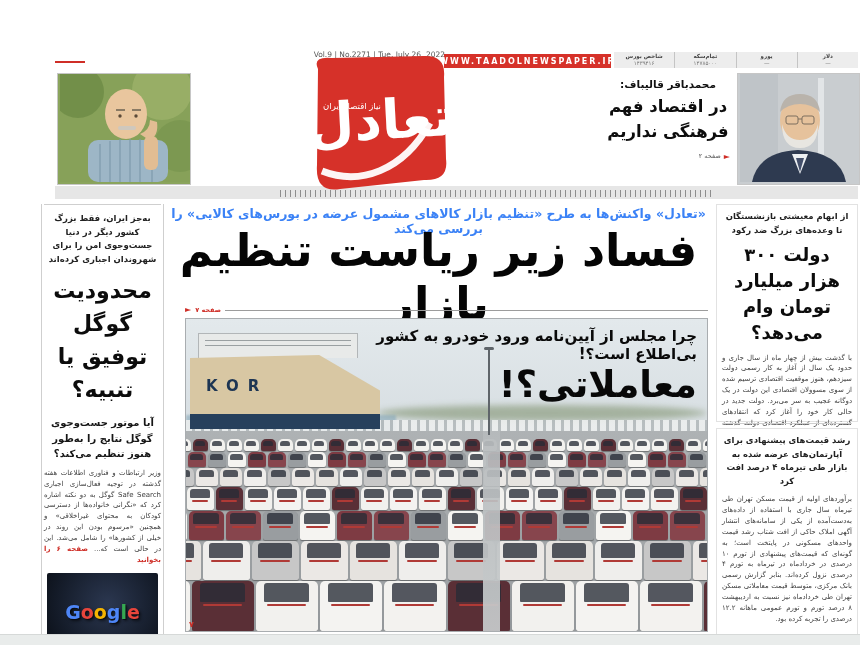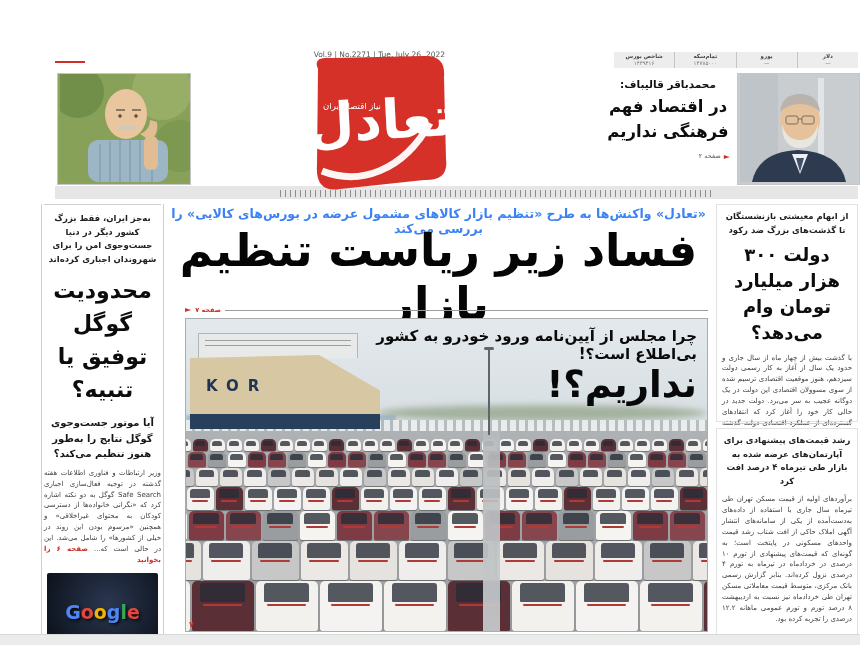--- a/index.html
+++ b/index.html
@@ -98,20 +98,21 @@
 </head>
 <body>
 
 <div id="page">
 
   <div class="abs dateline">
     <span class="en">Vol.9 | No.2271 | Tue. July 26, 2022</span>
   </div>
   <div class="abs date-accent"></div>
 
+  <div class="abs webband">WWW.TAADOLNEWSPAPER.IR</div>
 
   <div class="abs markets">
     <div class="mkt">
       <span class="lbl">دلار</span>
       <span class="val">—</span>
     </div>
     <div class="mkt">
       <span class="lbl">یورو</span>
       <span class="val">—</span>
     </div>
@@ -686,26 +687,26 @@
           <div class="car" style="width: 62px; height: 50px; background: rgb(90, 47, 54);">
             <div class="glass"></div>
             <div class="tail"></div>
           </div>
           <div class="car" style="width: 62px; height: 50px; background: rgb(243, 242, 239);"></div>
         </div>
       </div>
     <div class="abs aisle"></div>
     <div class="abs pole"></div>
     <div class="abs photo-kicker">چرا مجلس از آیین‌نامه ورود خودرو به کشور بی‌اطلاع است؟!</div>
-    <div class="abs photo-head">نداریم؟!</div>
+    <div class="abs photo-head">معاملاتی؟!</div>
     <div class="abs corner-ref">۷</div>
   </div>
 
   <div class="abs rightcol-art art1">
-    <div class="kicker-sm">از ابهام معیشتی بازنشستگان تا گذشت‌های بزرگ ضد رکود</div>
+    <div class="kicker-sm">از ابهام معیشتی بازنشستگان تا وعده‌های بزرگ ضد رکود</div>
     <div class="rhead">دولت ۳۰۰ هزار میلیارد تومان وام می‌دهد؟</div>
     <div class="body-sm">
       <span>با گذشت بیش از چهار ماه از سال جاری و حدود یک سال از آغاز به کار رسمی دولت سیزدهم، هنوز موقعیت اقتصادی ترسیم شده از سوی مسوولان اقتصادی این دولت در یک دوگانه عجیب به سر می‌برد. دولت جدید در حالی کار خود را آغاز کرد که انتقادهای گسترده‌ای از عملکرد اقتصادی دولت گذشته داشت و از این رو در جریان انتخابات ریاست‌جمهوری، وعده‌های گسترده‌ای را برای بهبود وضعیت اقتصادی ارایه کرد.</span>
       <span class="refred">صفحه ۲ را بخوانید</span>
     </div>
   </div>
 
   <div class="abs divider-h"></div>
 
   <div class="abs rightcol-art art2">

